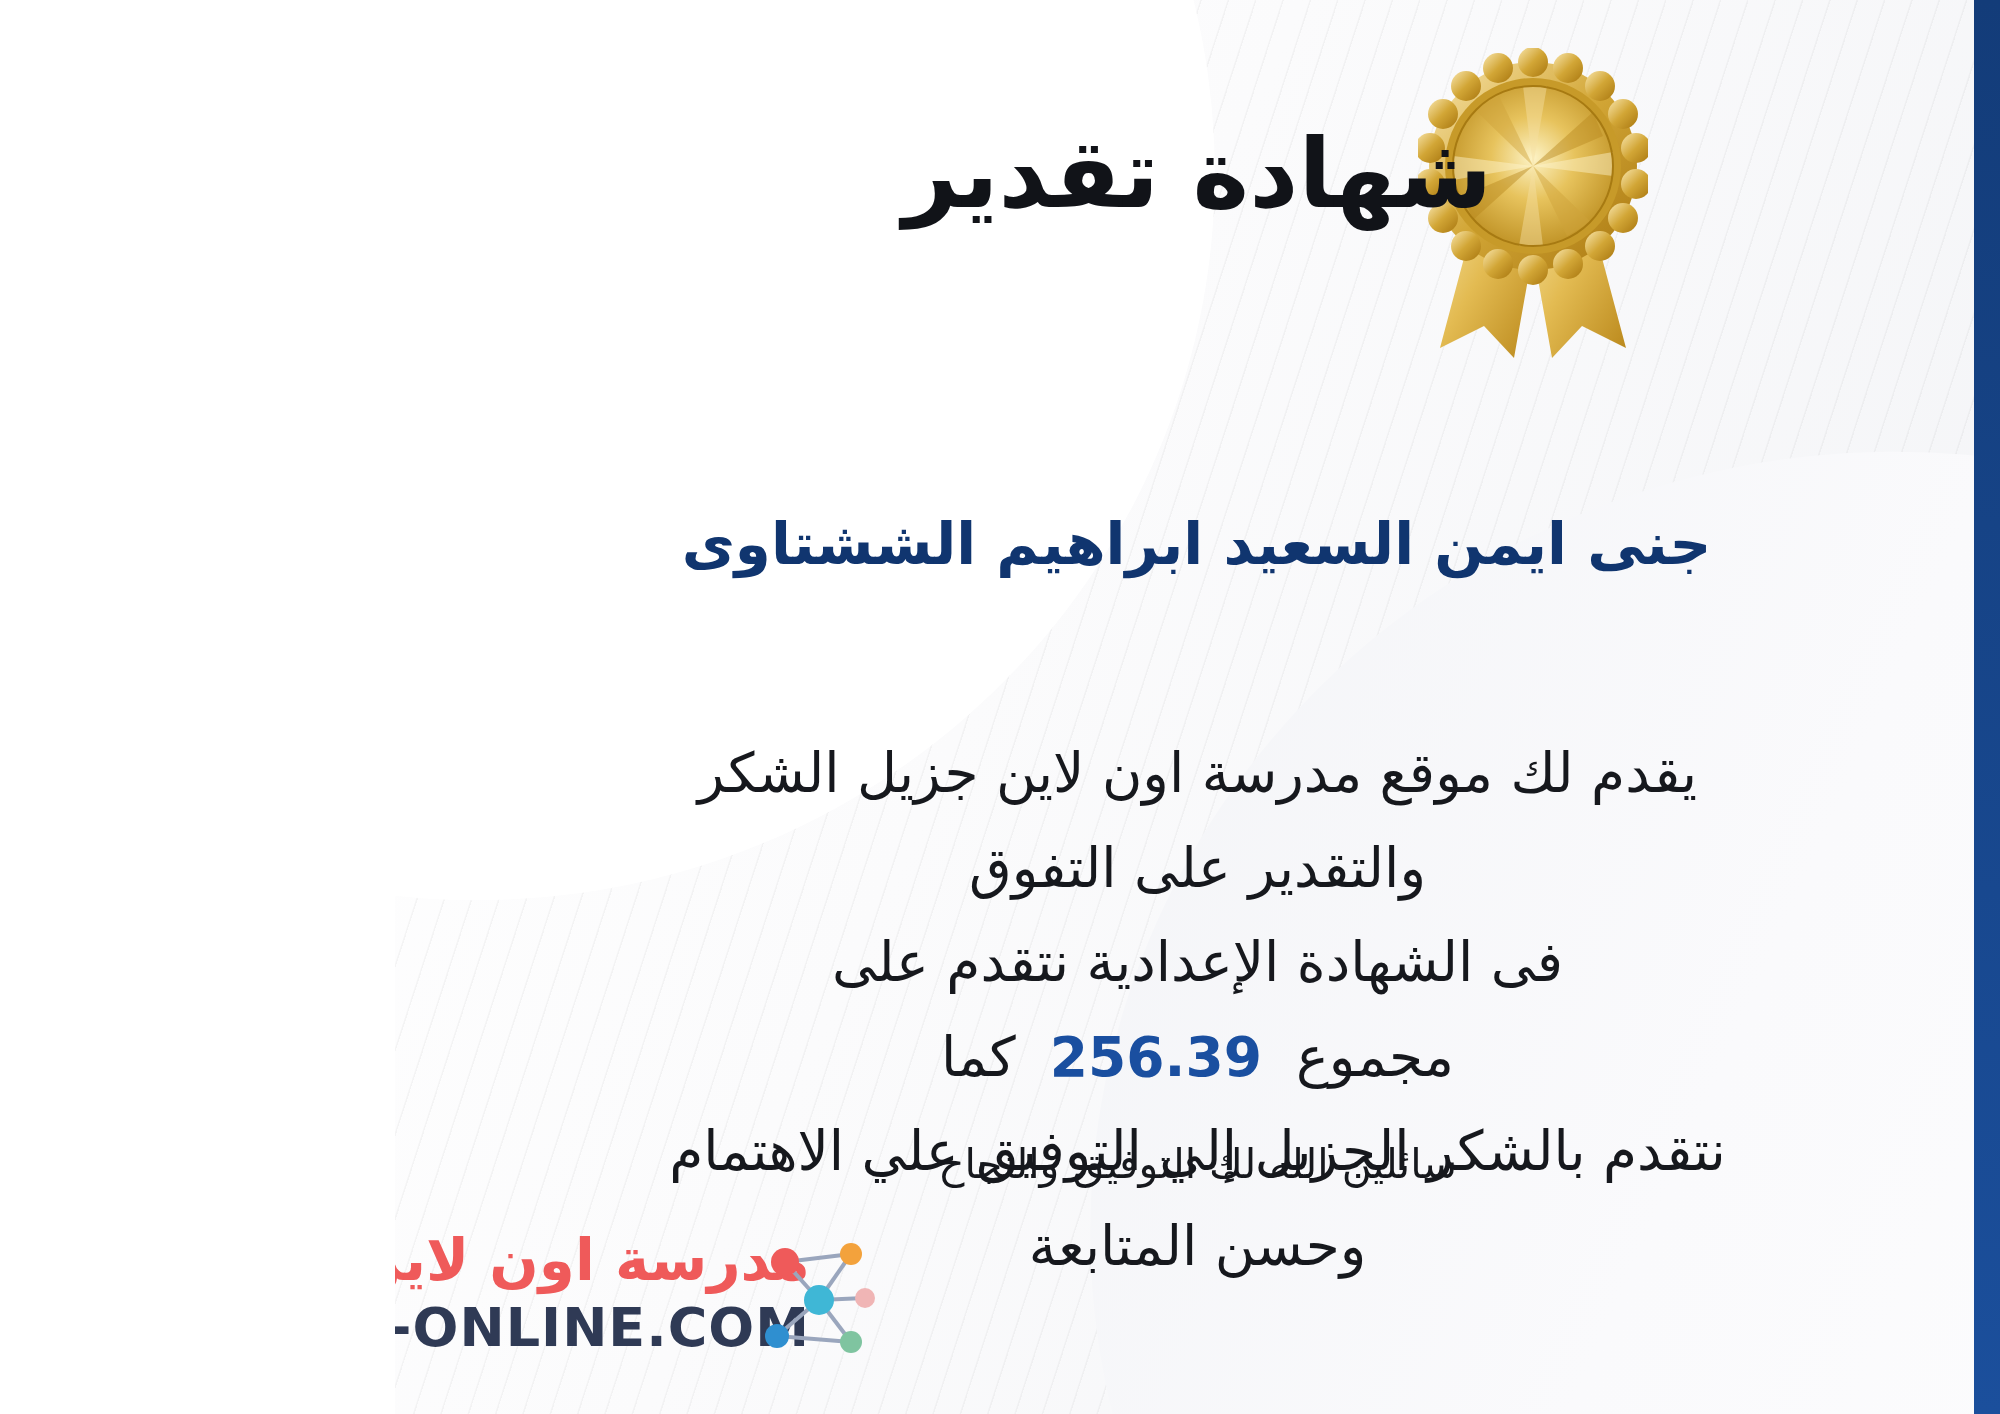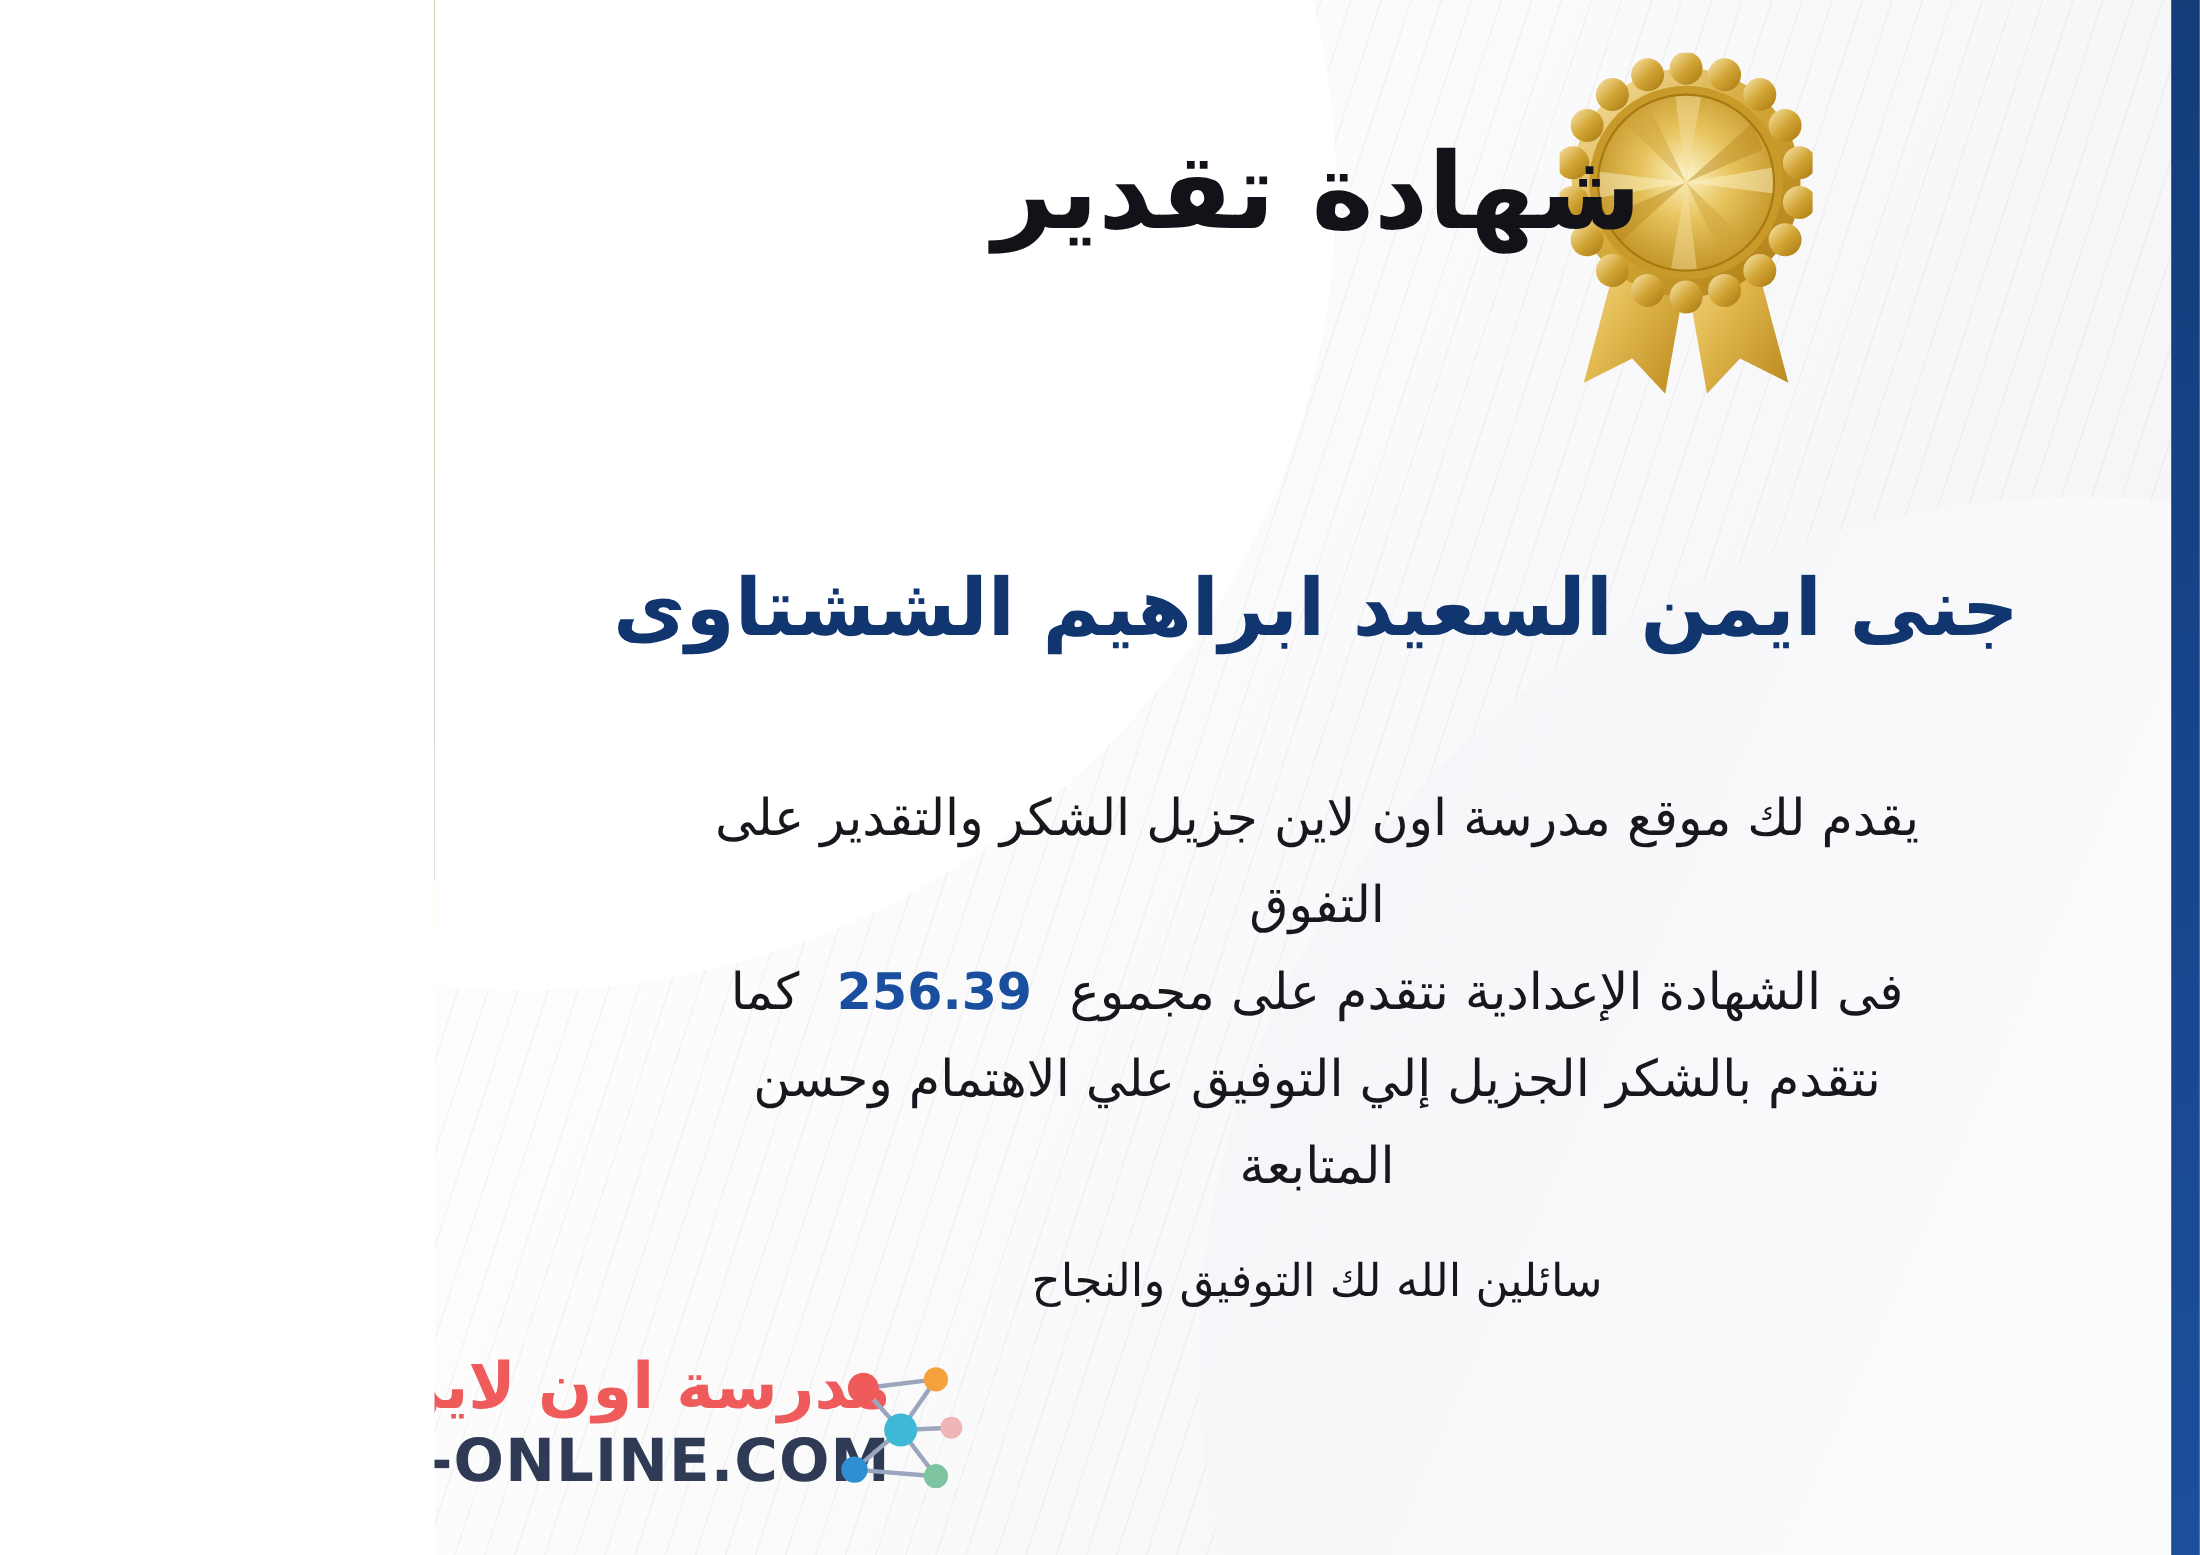--- a/index.html
+++ b/index.html
@@ -163,34 +163,34 @@
     color: #111318;
     letter-spacing: 0;
     direction: rtl;
   }
 
   .student-name {
     position: absolute;
     top: 510px;
     left: 0;
     right: 2px;
-    font-size: 72px;
+    font-size: 58px;
     font-weight: 700;
     color: #10356f;
     direction: rtl;
   }
 
   .body-block {
     position: absolute;
-    top: 704px;
+    top: 726px;
     left: 250px;
     right: 250px;
     direction: rtl;
     color: #16181d;
-    font-size: 46px;
+    font-size: 55px;
     line-height: 1.72;
     font-weight: 500;
   }
   .body-line {
     display: block;
   }
   .grade-value {
     color: #1a4fa0;
     font-weight: 700;
     padding: 0 34px;

